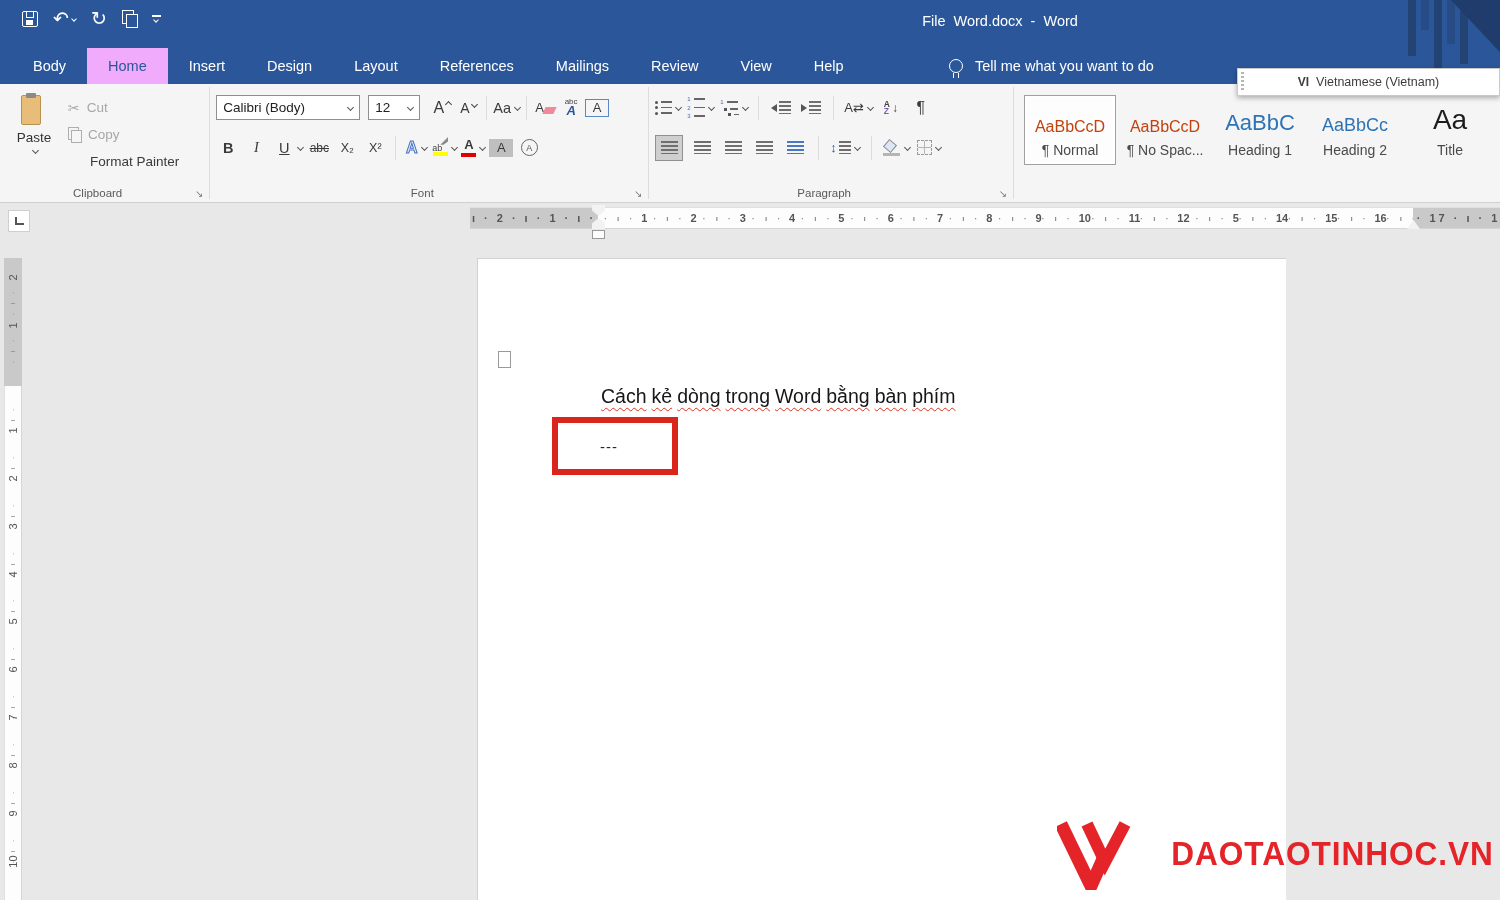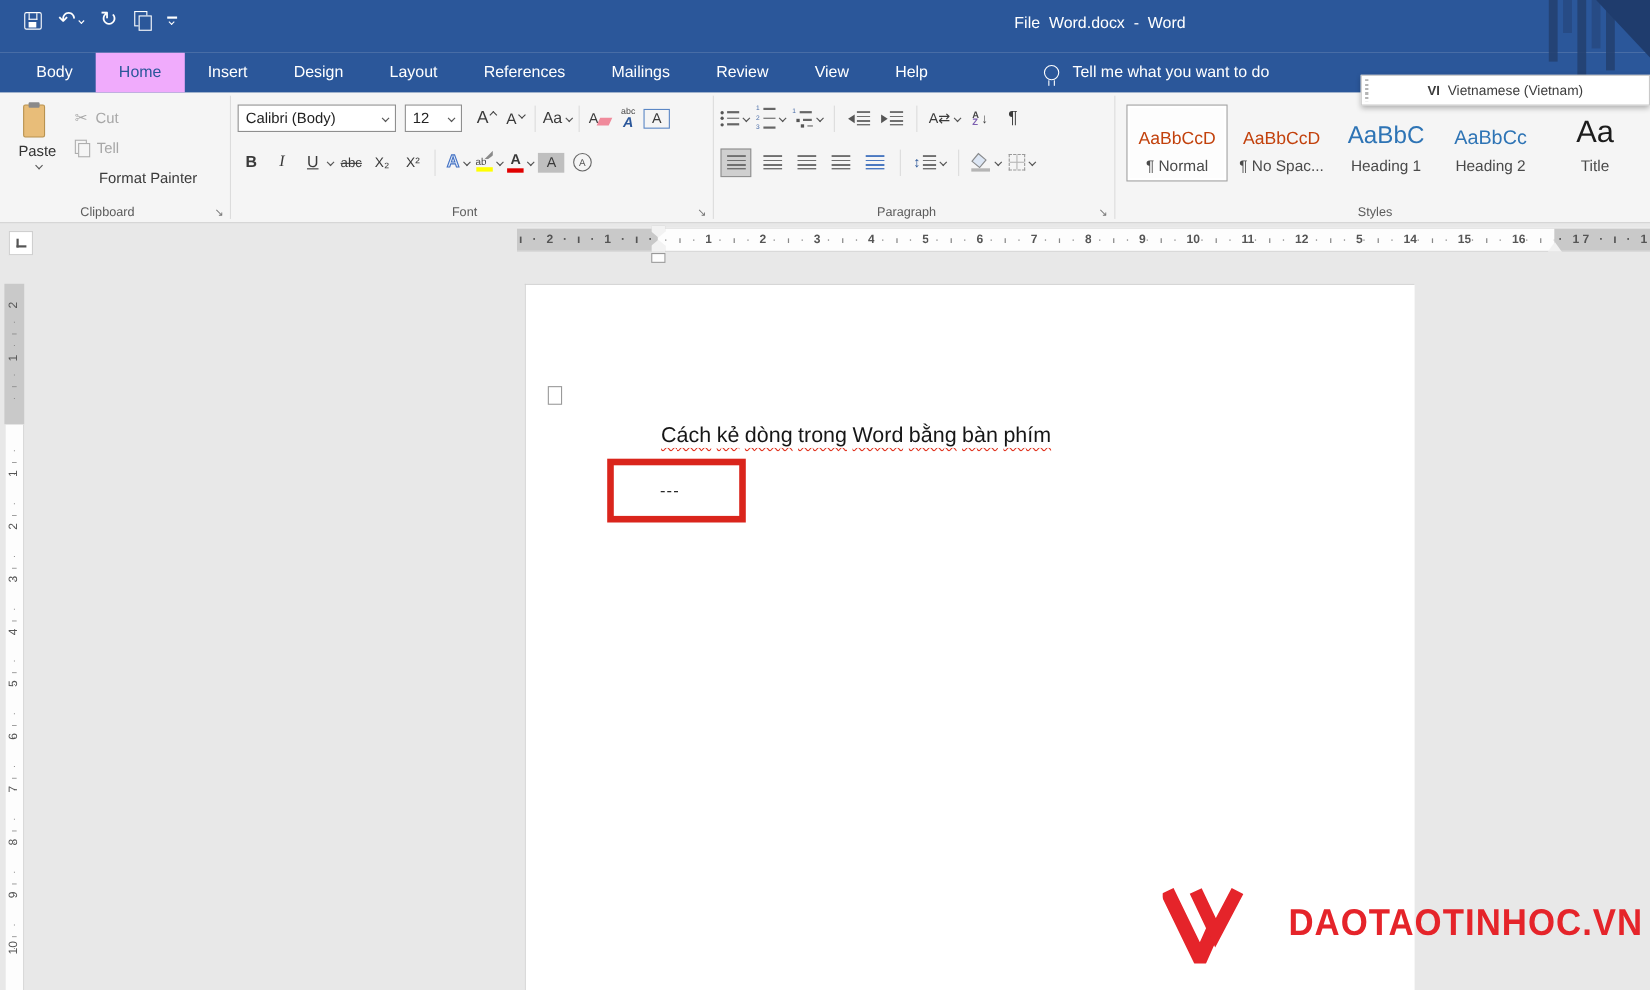--- a/index.html
+++ b/index.html
@@ -145,21 +145,21 @@
   .vticks { transform:rotate(90deg); font-size:8px; color:#888; letter-spacing:3px; white-space:nowrap; width:8px; margin:8px 0; }
 
   
   .page { position:absolute; left:477px; top:258px; width:809px; height:642px; background:#fff; border-top:1px solid #d2d2d2; border-left:1px solid #d2d2d2; z-index:0; }
   .heading { position:absolute; left:123px; top:126px; font-size:19.5px; color:#161616; white-space:nowrap; }
   .heading .word { text-decoration:underline; text-decoration-style:wavy; text-decoration-color:#e0321e; text-decoration-thickness:1px; text-underline-offset:4px; margin-right:5px; }
   .annotation-box { position:absolute; left:552px; top:417px; width:126px; height:58px; border:6px solid #da251c; z-index:4; display:flex; align-items:center; }
   .dashes { margin-left:42px; font-size:15px; color:#2a2a2a; letter-spacing:1px; }
 
   
-  .watermark { position:absolute; right:6px; bottom:24px; display:flex; align-items:center; gap:4px; z-index:8; }
+  .watermark { position:absolute; right:6px; bottom:10px; display:flex; align-items:center; gap:4px; z-index:8; }
   .wm-text { font-size:34px; font-weight:bold; color:#e5242a; letter-spacing:1px; transform:scaleX(.93); transform-origin:right; white-space:nowrap; }
 </style>
 </head>
 <body>
 
 <div class="screen">
 
   <div class="titlebar">
     <div class="qat">
       <span class="qat-btn">
@@ -252,21 +252,21 @@
           <span>Paste</span>
           <span class="chev"></span>
         </div>
         <div class="cstack">
           <div class="cmd disabled">
             <span style="font-size:14px;">✂</span>
             <span>Cut</span>
           </div>
           <div class="cmd disabled">
             <span class="icon-copy2"></span>
-            <span>Tell</span>
+            <span>Copy</span>
           </div>
           <div class="cmd">
             <span class="brush"><span class="tip"></span><span class="ferrule"></span><span class="handle"></span></span>
             <span>Format Painter</span>
           </div>
         </div>
       </div>
       <div class="group-label">Clipboard</div>
       <span class="launcher">↘</span>
     </div>
@@ -502,21 +502,20 @@
           <div class="style-item h2">
             <div class="preview">AaBbCc</div>
             <div class="style-label">Heading 2</div>
           </div>
 
           <div class="style-item titleSty">
             <div class="preview">Aa</div>
             <div class="style-label">Title</div>
           </div>
         </div>
-      <div class="group-label">Styles</div>
     </div>
   </div>
 
   <div class="lang-popup">
     <span class="handle"></span>
     <span class="lang-code">VI</span>
     <span class="lang-name">Vietnamese (Vietnam)</span>
   </div>
 
   <div class="hruler-band">

